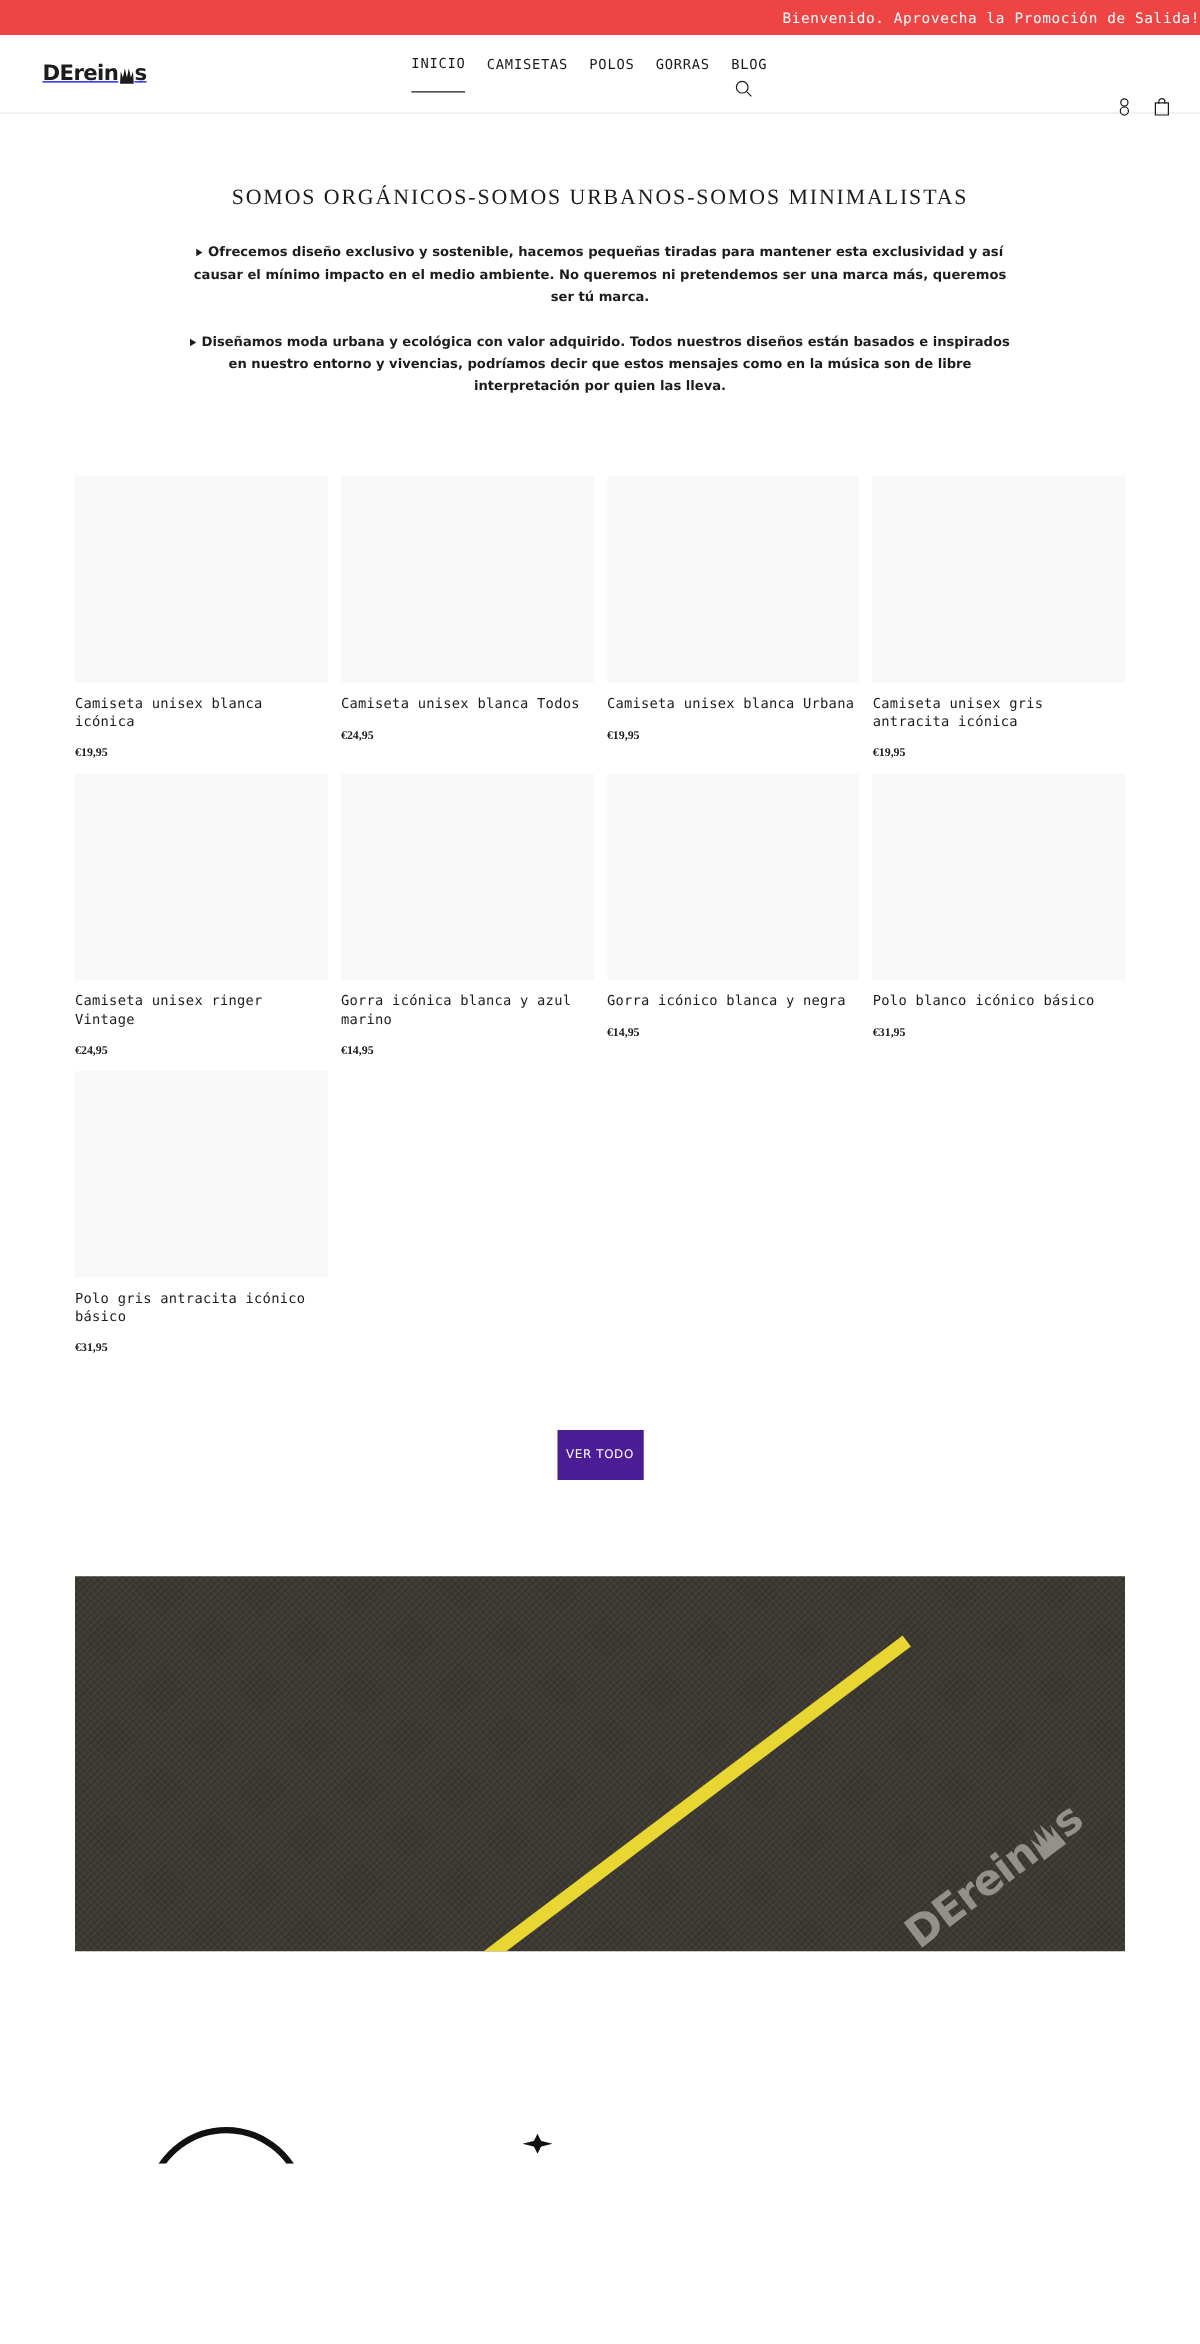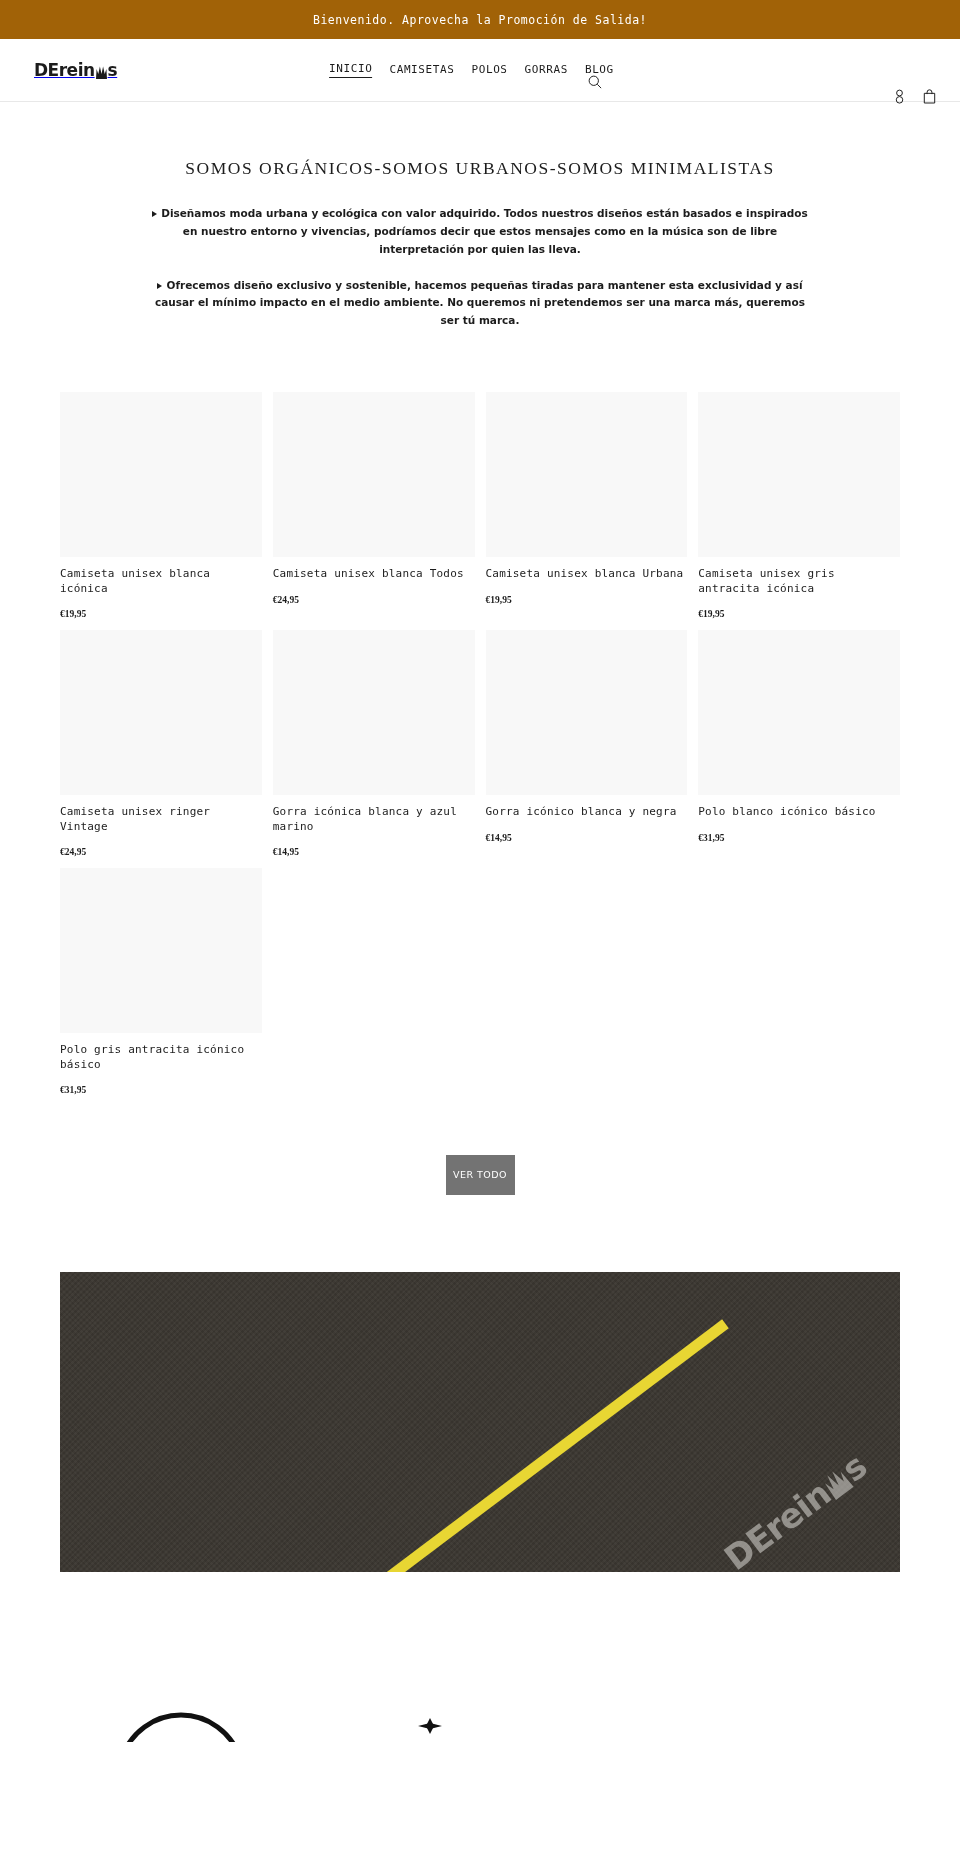--- a/index.html
+++ b/index.html
@@ -10,26 +10,26 @@
   }
 
   body {
     font-family: "DejaVu Sans Mono", monospace;
     color: #1c1c1c;
     -webkit-font-smoothing: antialiased;
   }
 
   
   .announcement {
-    background: #a16207;
+    background: #ef4444;
     color: #ffffff;
-    height: 39px;
-    display: flex;
-    align-items: center;
-    justify-content: center;
+    height: 28px;
+    display: flex;
+    align-items: center;
+    justify-content: flex-end;
     font-size: 11.5px;
     letter-spacing: 0.5px;
     font-family: "DejaVu Sans Mono", monospace;
   }
 
   
   .header {
     height: 63px;
     border-bottom: 1px solid #e8e8e8;
     display: flex;
@@ -69,21 +69,21 @@
     display: flex;
     align-items: center;
     gap: 17px;
   }
   .nav a {
     font-family: "DejaVu Sans Mono", monospace;
     font-size: 11px;
     letter-spacing: 0.6px;
     color: #1c1c1c;
     text-decoration: none;
-    padding-bottom: 2px;
+    padding-bottom: 16px;
   }
   .nav a.active {
     border-bottom: 1px solid #1c1c1c;
   }
 
   .search-btn {
     position: absolute;
     left: 588px;
     top: 36px;
     cursor: pointer;
@@ -188,21 +188,21 @@
   }
 
   .view-all-wrap {
     display: flex;
     justify-content: center;
     margin-top: 60px;
   }
   .view-all {
     width: 69px;
     min-height: 40px;
-    background: #737373;
+    background: #4c1d95;
     color: #ffffff;
     border: none;
     font-family: "DejaVu Sans", sans-serif;
     font-size: 9.5px;
     letter-spacing: 0.5px;
     line-height: 1.45;
     cursor: pointer;
     padding: 8px 4px;
     text-align: center;
   }
@@ -318,24 +318,24 @@
         <path d="M1.4 4.6 H12.6 V15 H1.4 Z" fill="none" stroke="#1c1c1c" stroke-width="1.05"></path>
         <path d="M4.4 5.4 V3.4 a2.6 2.6 0 0 1 5.2 0 V5.4" fill="none" stroke="#1c1c1c" stroke-width="1.05"></path>
       </svg>
     </button>
   </div>
 </header>
 
 <section class="intro">
   <h1>SOMOS ORGÁNICOS-SOMOS URBANOS-SOMOS MINIMALISTAS</h1>
   <p>
-    <span class="tri"></span><span>Diseñamos moda urbana y ecológica con valor adquirido. Todos nuestros diseños están basados e inspirados en nuestro entorno y vivencias, podríamos decir que estos mensajes como en la música son de libre interpretación por quien las lleva.</span>
+    <span class="tri"></span><span>Ofrecemos diseño exclusivo y sostenible, hacemos pequeñas tiradas para mantener esta exclusividad y así causar el mínimo impacto en el medio ambiente. No queremos ni pretendemos ser una marca más, queremos ser tú marca.</span>
   </p>
   <p>
-    <span class="tri"></span><span>Ofrecemos diseño exclusivo y sostenible, hacemos pequeñas tiradas para mantener esta exclusividad y así causar el mínimo impacto en el medio ambiente. No queremos ni pretendemos ser una marca más, queremos ser tú marca.</span>
+    <span class="tri"></span><span>Diseñamos moda urbana y ecológica con valor adquirido. Todos nuestros diseños están basados e inspirados en nuestro entorno y vivencias, podríamos decir que estos mensajes como en la música son de libre interpretación por quien las lleva.</span>
   </p>
 </section>
 
 <section class="collection">
 
   <div class="grid">
 
     <div class="card">
       <div class="card-img"></div>
       <div class="card-title">Camiseta unisex blanca icónica</div>

